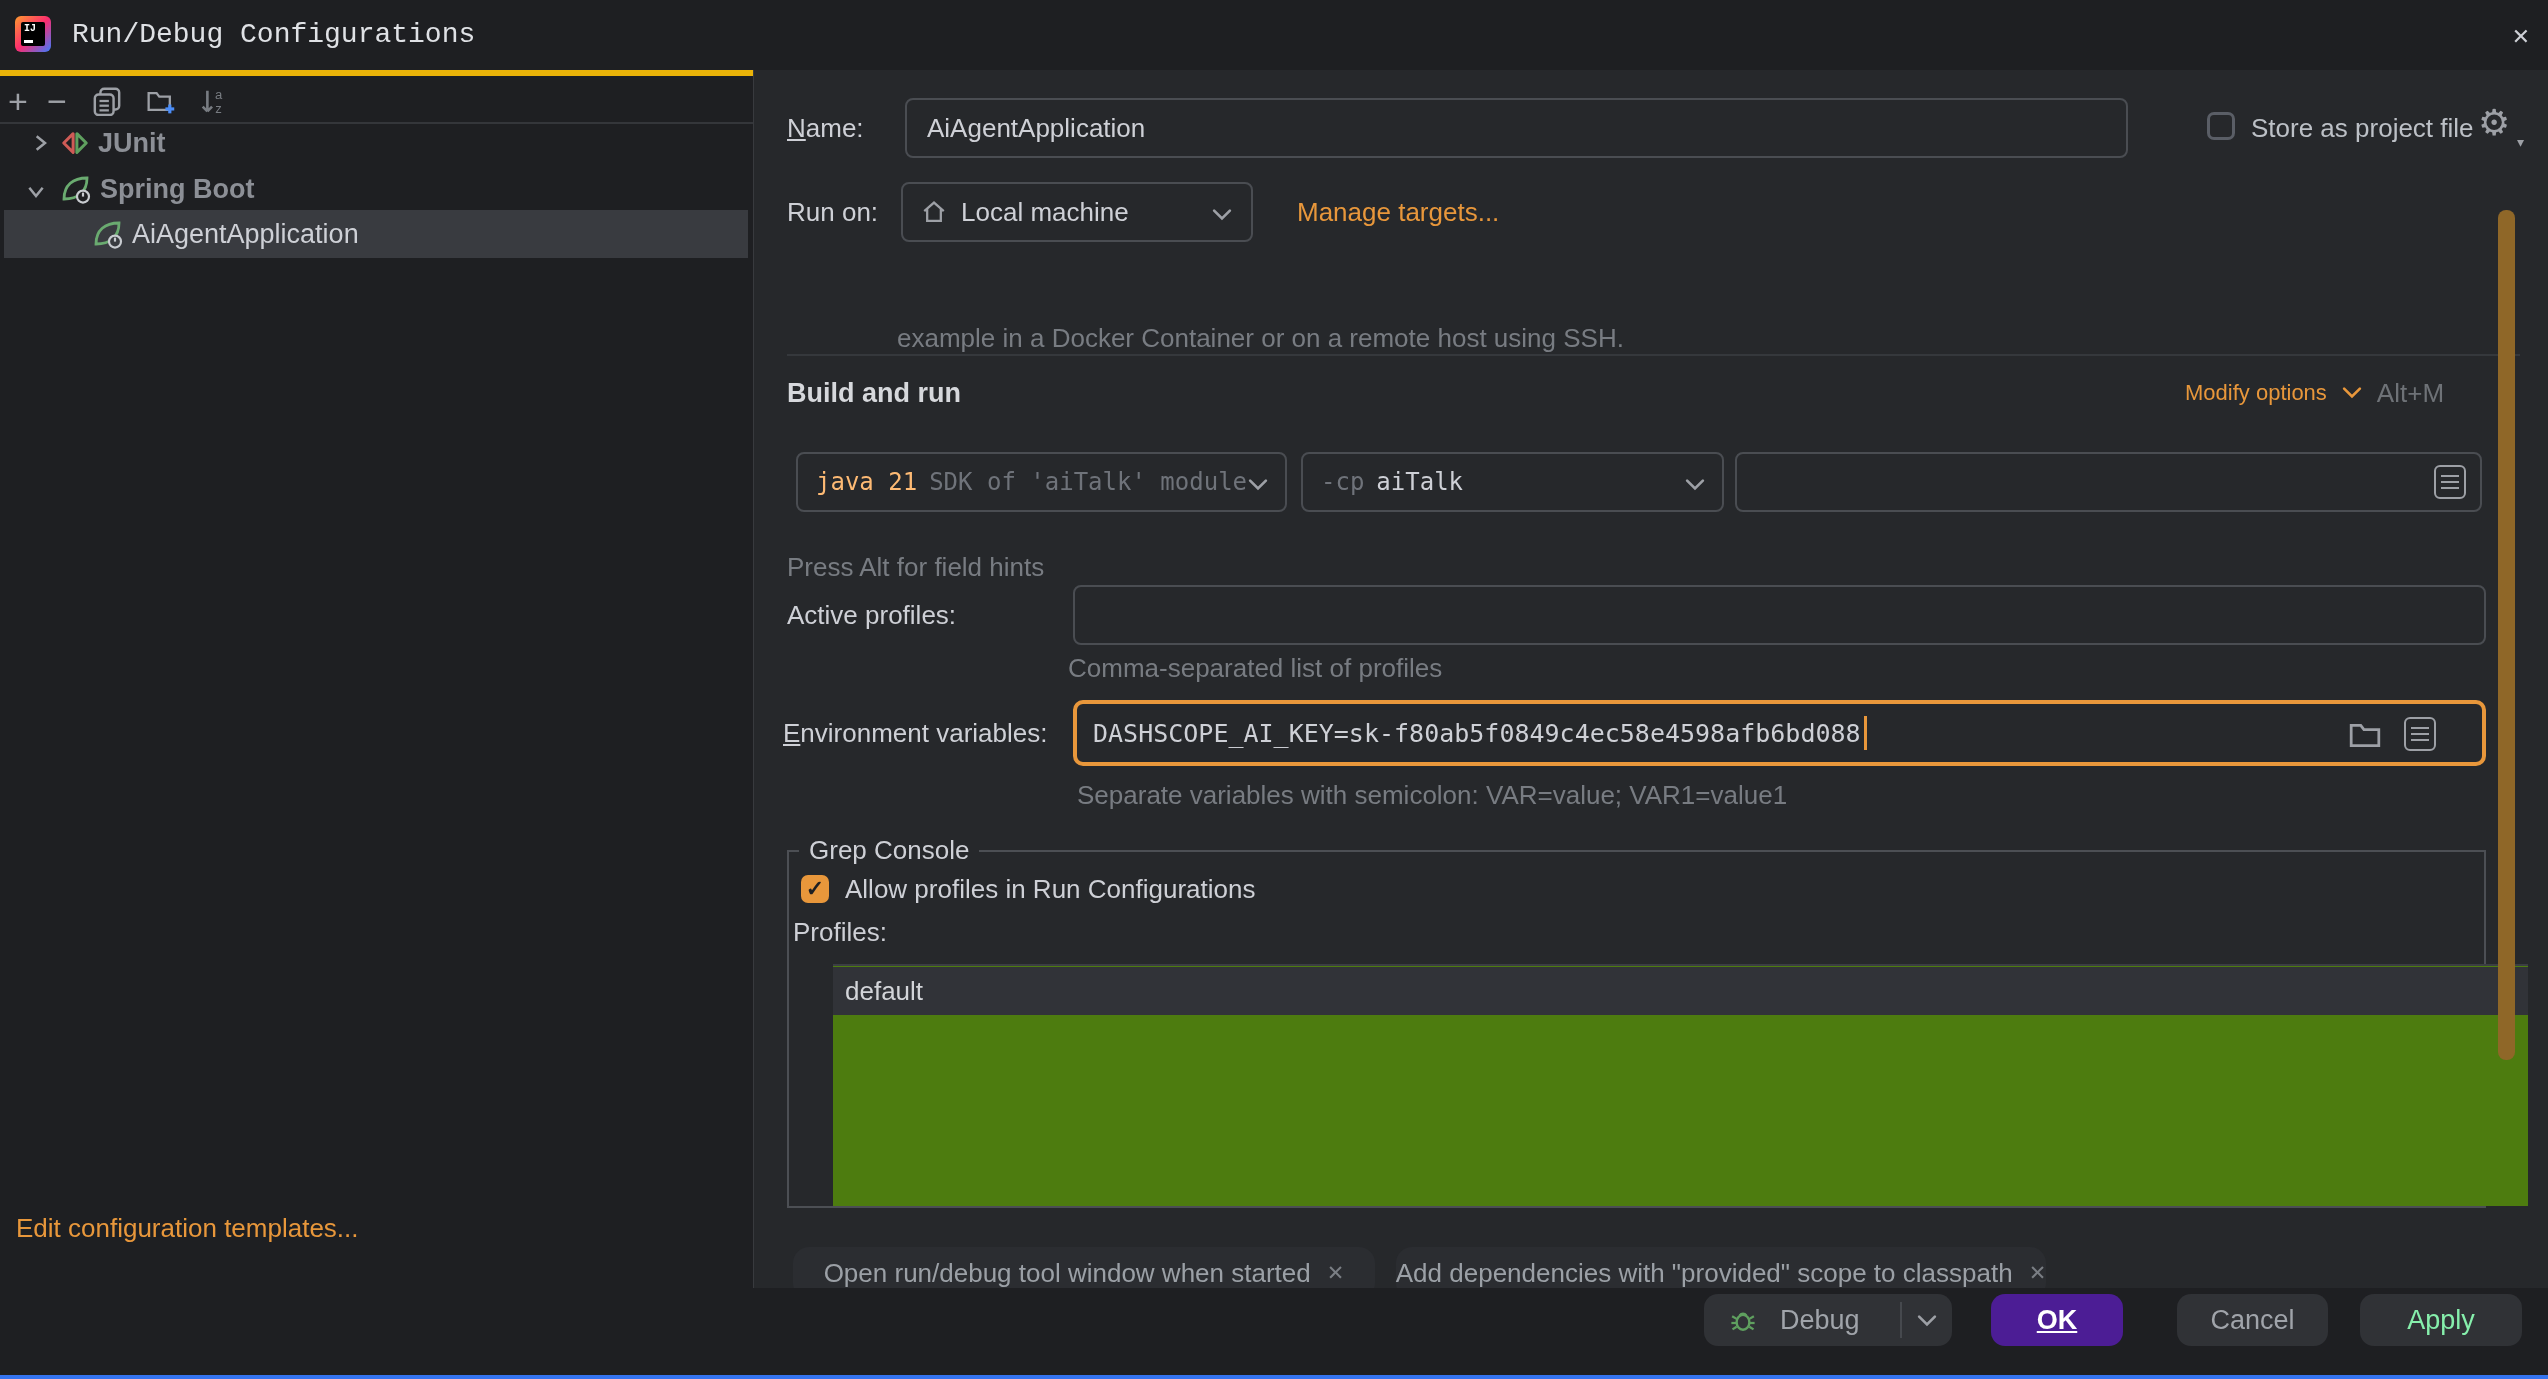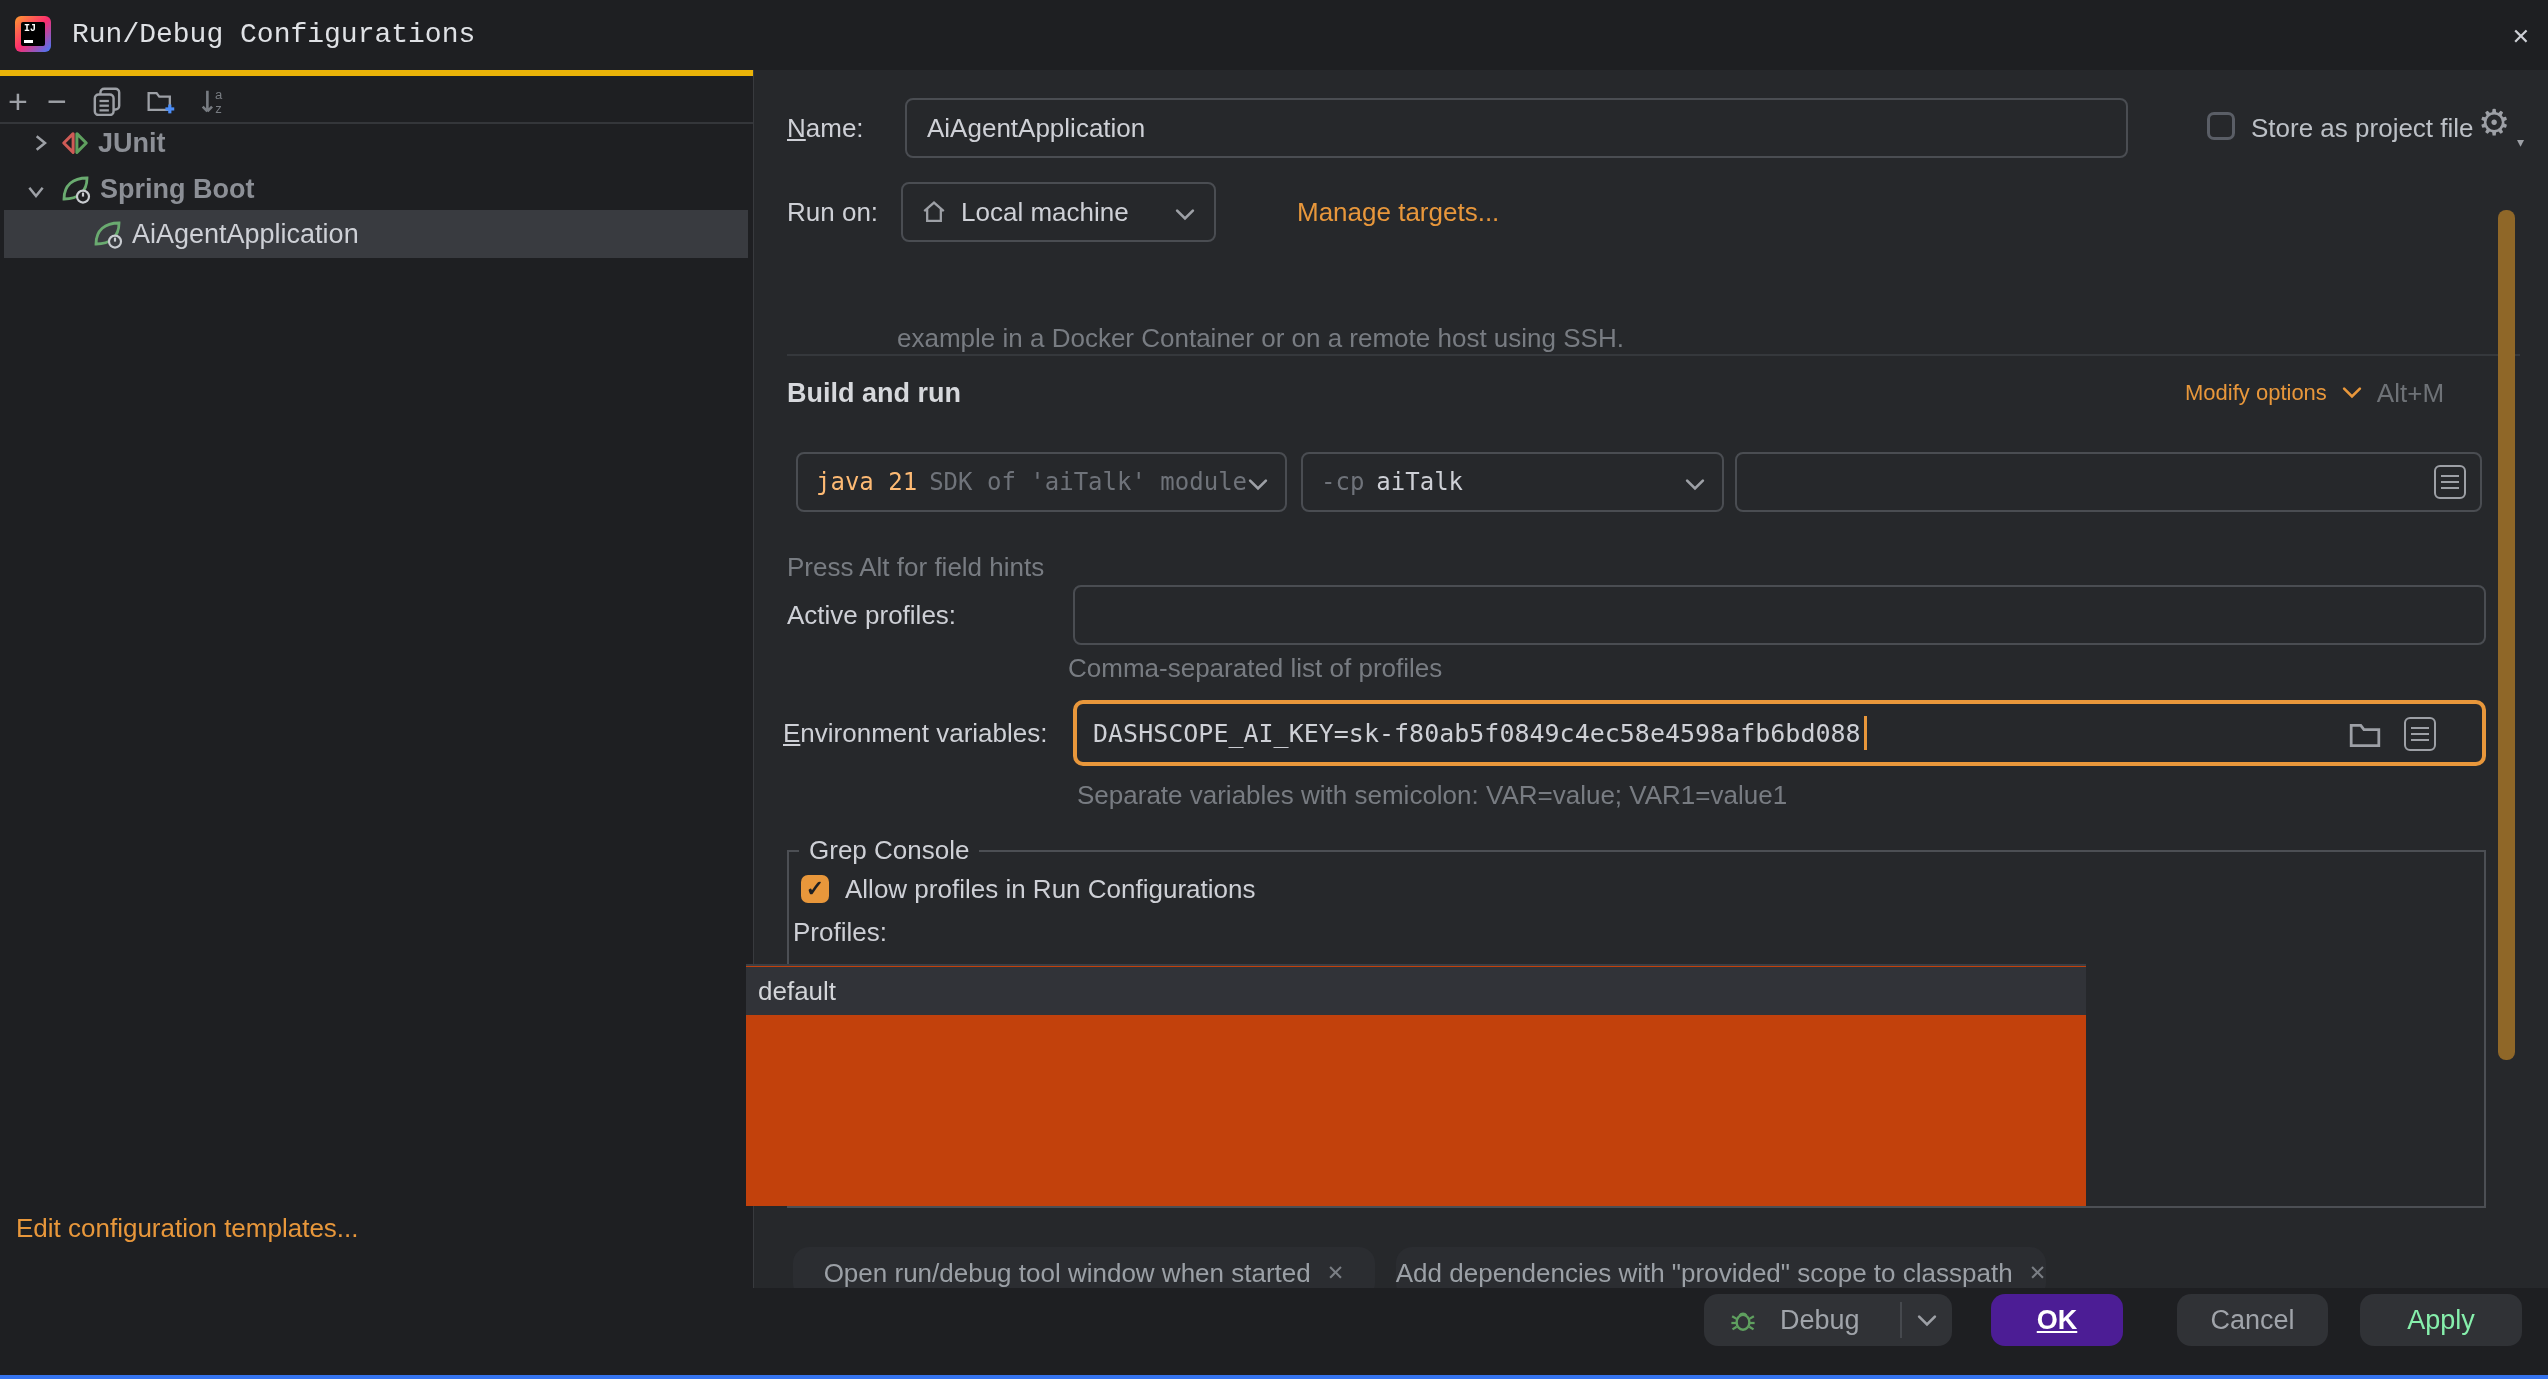--- a/index.html
+++ b/index.html
@@ -135,21 +135,21 @@
   <div class="abs field" style="left:905px;top:98px;width:1223px;height:60px;">
     <span style="display:block;margin:0 0 0 20px;line-height:56px;font-size:26px;color:#ced0d6;">AiAgentApplication</span>
   </div>
   <div class="abs checkbox-off" style="left:2207px;top:112px;"></div>
   <div class="abs" style="left:2251px;top:98px;height:60px;line-height:60px;font-size:26px;color:#bcc0c6;white-space:nowrap;">Store as project file</div>
   <div class="abs" style="left:2478px;top:102px;width:44px;height:52px;font-size:36px;color:#9da0a6;">
     <span>⚙</span><span style="position:absolute;right:-2px;bottom:4px;font-size:14px;color:#9da0a6;">▾</span>
   </div>
 
   <div class="abs lbl" style="left:787px;top:182px;height:60px;line-height:60px;">Run on:</div>
-  <div class="abs field flex" style="left:901px;top:182px;width:315px;height:60px;">
+  <div class="abs field flex" style="left:901px;top:182px;width:352px;height:60px;">
     <svg style="margin-left:18px;" width="26" height="26" viewBox="0 0 16 16">
         <path d="M2 7.5 L8 2.2 L14 7.5 M3.8 6.3 V13.5 H12.2 V6.3" fill="none" stroke="#9da0a6" stroke-width="1.4"></path>
       </svg>
     <span style="margin-left:14px;font-size:26px;color:#ced0d6;">Local machine</span>
     <svg class="abs" style="right:18px;top:24px;" width="22" height="14" viewBox="0 0 12 8">
         <polyline points="1.5,1.5 6,6 10.5,1.5" fill="none" stroke="#9da0a6" stroke-width="1.5" stroke-linecap="round"></polyline>
       </svg>
   </div>
   <div class="abs accent" style="left:1297px;top:182px;height:60px;line-height:60px;font-size:26px;">Manage targets...</div>
   <div class="abs hint" style="left:897px;top:318px;height:40px;line-height:40px;">example in a Docker Container or on a remote host using SSH.</div>
@@ -208,21 +208,21 @@
   </div>
   <div class="abs hint" style="left:1077px;top:775px;height:40px;line-height:40px;">Separate variables with semicolon: VAR=value; VAR1=value1</div>
 
   <div id="grep-box" class="abs"></div>
   <div id="grep-title" class="abs">Grep Console</div>
   <div class="abs checkbox-on" style="left:801px;top:875px;">
       <span>✓</span>
     </div>
   <div class="abs" style="left:845px;top:861px;height:56px;line-height:56px;font-size:26px;color:#ced0d6;white-space:nowrap;">Allow profiles in Run Configurations</div>
   <div class="abs lbl" style="left:793px;top:912px;height:40px;line-height:40px;">Profiles:</div>
-  <div class="abs" style="left:746px;top:964px;width:1340px;height:242px;background:#c2410c;border-top:2px solid #3b3e43;box-sizing:border-box;">
+  <div class="abs" style="left:833px;top:964px;width:1695px;height:242px;background:#4d7c0f;border-top:2px solid #3b3e43;box-sizing:border-box;">
     <div style="margin-top:1px;height:48px;background:#313338;display:flex;align-items:center;">
       <span style="margin-left:12px;font-size:26px;color:#d3d5d9;">default</span>
     </div>
   </div>
 
   <div class="chip abs" style="left:793px;width:582px;">
     <span>Open run/debug tool window when started</span>
     <span class="x">✕</span>
   </div>
   <div class="chip abs" style="left:1396px;width:650px;">

